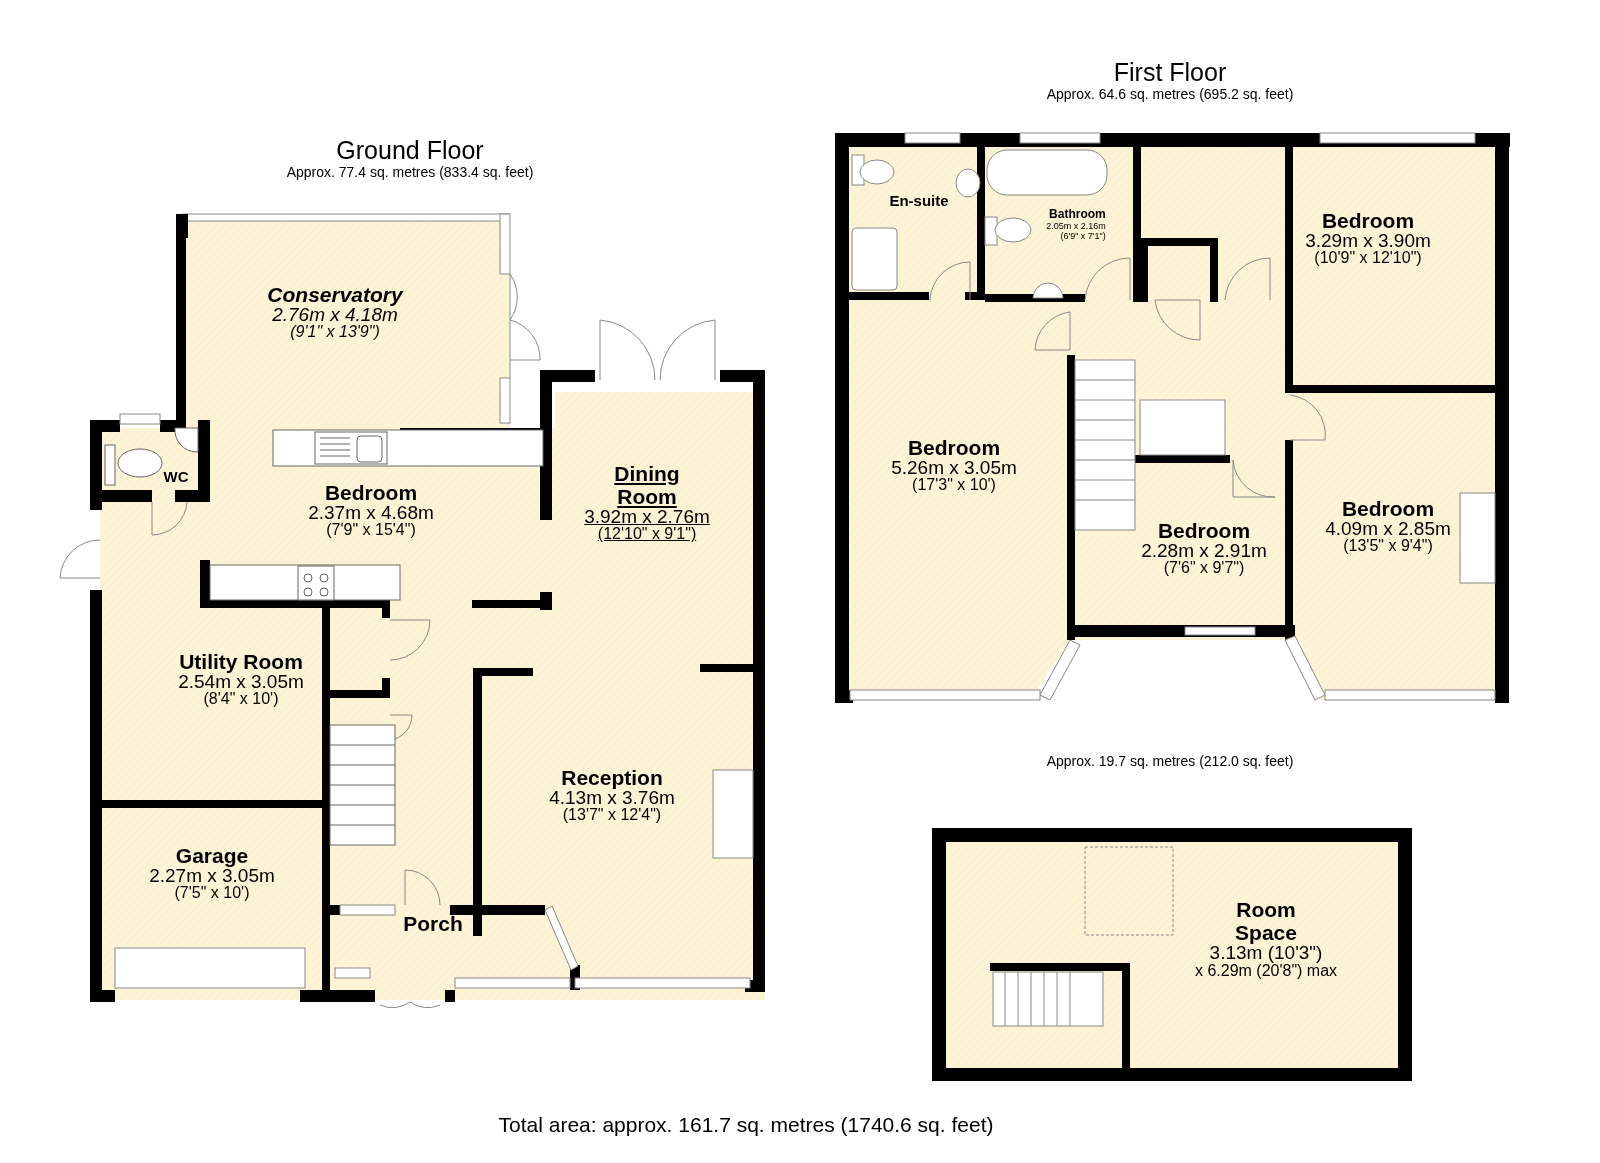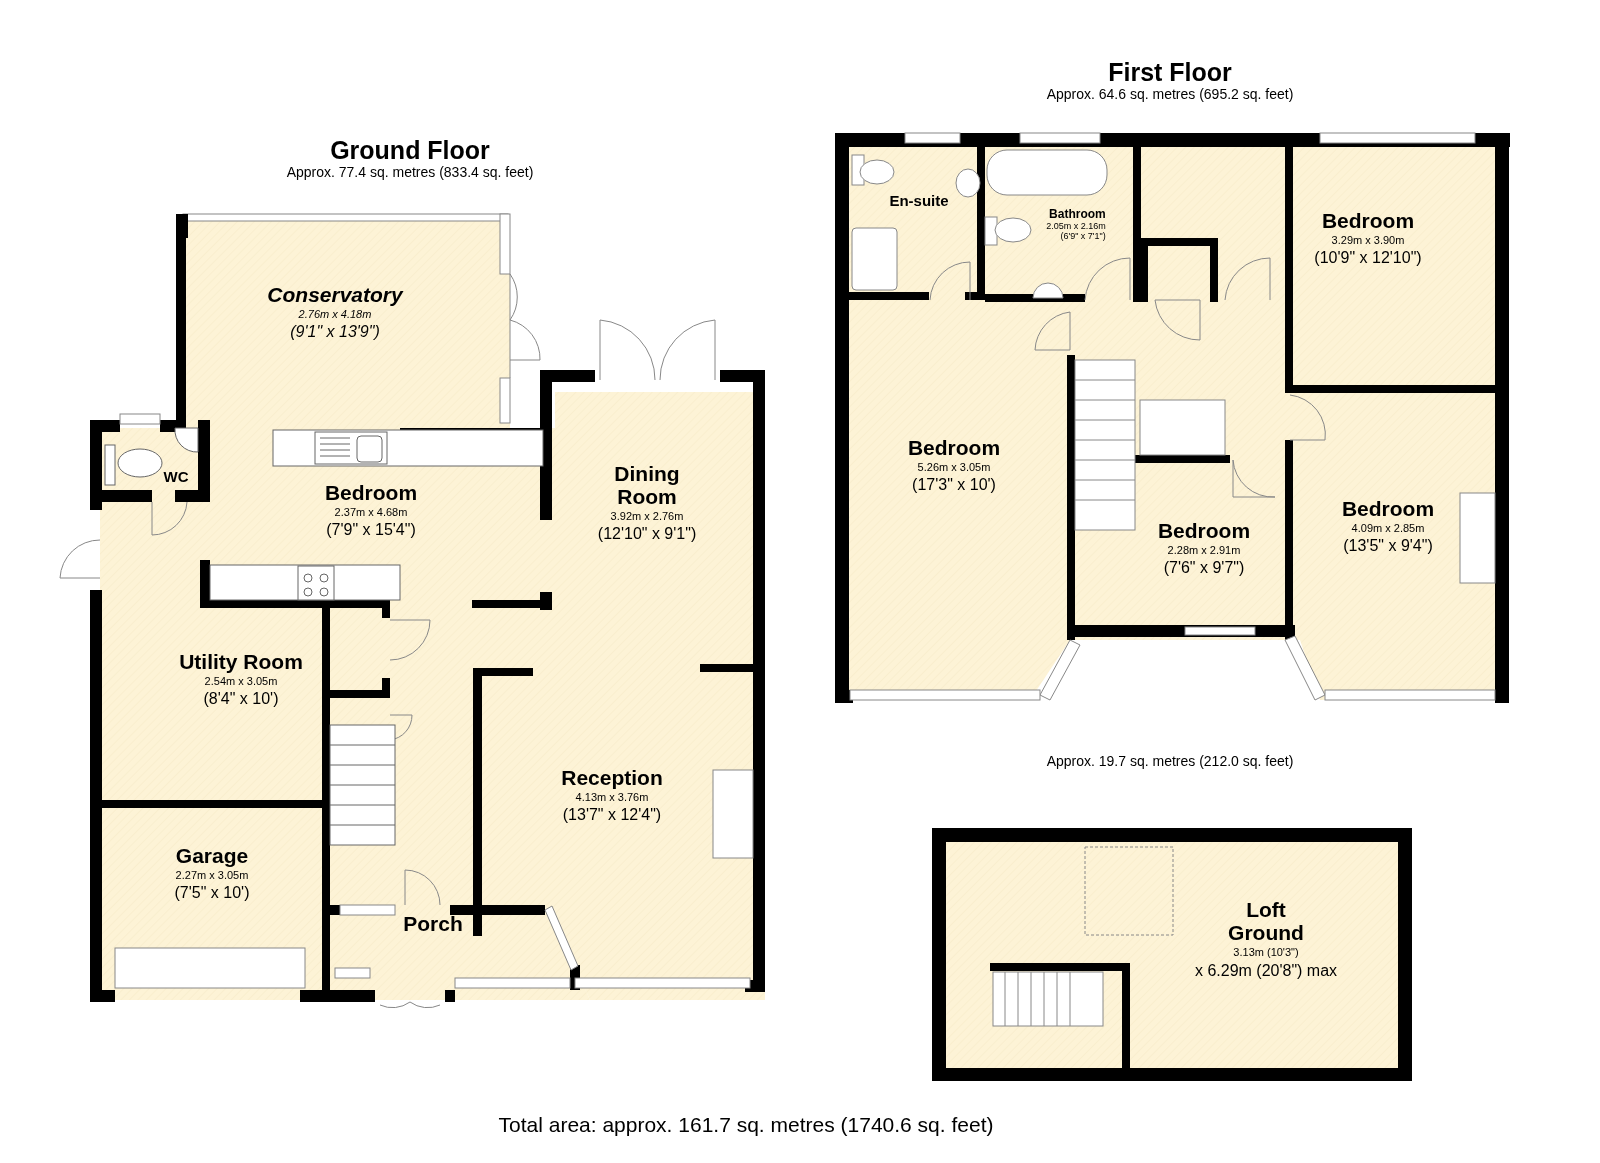--- a/index.html
+++ b/index.html
@@ -1,23 +1,23 @@
 <!DOCTYPE html>
 <html><head>
 <meta charset="utf-8">
 <style>
   html, body { margin: 0; padding: 0; background: #ffffff; }
   body { width: 1600px; height: 1163px; position: relative; overflow: hidden; font-family: "Liberation Sans", sans-serif; color: #000; }
   svg.plan { position: absolute; left: 0; top: 0; }
   .floor-head { position: absolute; text-align: center; }
-  .floor-title { font-weight: bold; font-size: 25px; line-height: 28px; }
+  .floor-title { font-weight: normal; font-size: 25px; line-height: 28px; }
   .floor-area { font-size: 14px; line-height: 16px; }
   .room { position: absolute; text-align: center; transform: translateX(-50%); white-space: nowrap; }
   .room .name { font-weight: bold; font-size: 21px; line-height: 23px; }
-  .room .m { font-size: 11px; line-height: 17px; }
+  .room .m { font-size: 19px; line-height: 17px; }
   .room .ft { font-size: 16px; line-height: 17px; }
   .room.small .name { font-size: 15px; line-height: 17px; }
   .room.tiny .name { font-size: 12px; line-height: 14px; }
   .room.tiny .m, .room.tiny .ft { font-size: 9px; line-height: 10px; }
   .total { position: absolute; left: 0; width: 1492px; top: 1140px; text-align: center; font-size: 21px; line-height: 24px; }
 </style>
 </head>
 <body>
 
 <svg class="plan" width="1600" height="1163" viewBox="0 0 1600 1163" xmlns="http://www.w3.org/2000/svg">
@@ -262,21 +262,21 @@
   <div class="ft">(9'1" x 13'9")</div>
 </div>
 <div class="room small" style="left:176px; top:456px;margin-top:12px;">
   <div class="name">WC</div>
 </div>
 <div class="room" style="left:371px; top:481px;">
   <div class="name">Bedroom</div>
   <div class="m">2.37m x 4.68m</div>
   <div class="ft">(7'9" x 15'4")</div>
 </div>
-<div class="room" style="left:647px; top:462px; width:130px; white-space:normal;">
+<div class="room" style="left:647px; top:462px; width:130px; white-space:normal;text-decoration:underline;">
   <div class="name">Dining Room</div>
   <div class="m">3.92m x 2.76m</div>
   <div class="ft">(12'10" x 9'1")</div>
 </div>
 <div class="room" style="left:209px; top:650px; width:130px; white-space:normal;margin-left:32px;">
   <div class="name">Utility Room</div>
   <div class="m">2.54m x 3.05m</div>
   <div class="ft">(8'4" x 10')</div>
 </div>
 <div class="room" style="left:212px; top:844px;">
@@ -316,20 +316,20 @@
   <div class="m">2.28m x 2.91m</div>
   <div class="ft">(7'6" x 9'7")</div>
 </div>
 <div class="room" style="left:1388px; top:497px;">
   <div class="name">Bedroom</div>
   <div class="m">4.09m x 2.85m</div>
   <div class="ft">(13'5" x 9'4")</div>
 </div>
 
 <div class="room" style="left:1266px; top:898px; width:120px; white-space:normal;">
-  <div class="name">Loft Ground</div>
+  <div class="name">Room Space</div>
   <div class="m">3.13m (10'3")</div>
 </div>
 <div class="room" style="left:1266px; top:962px;">
   <div class="ft">x 6.29m (20'8") max</div>
 </div>
 
 <div class="total" style="top:1113px;">Total area: approx. 161.7 sq. metres (1740.6 sq. feet)</div>
 
 </body></html>

